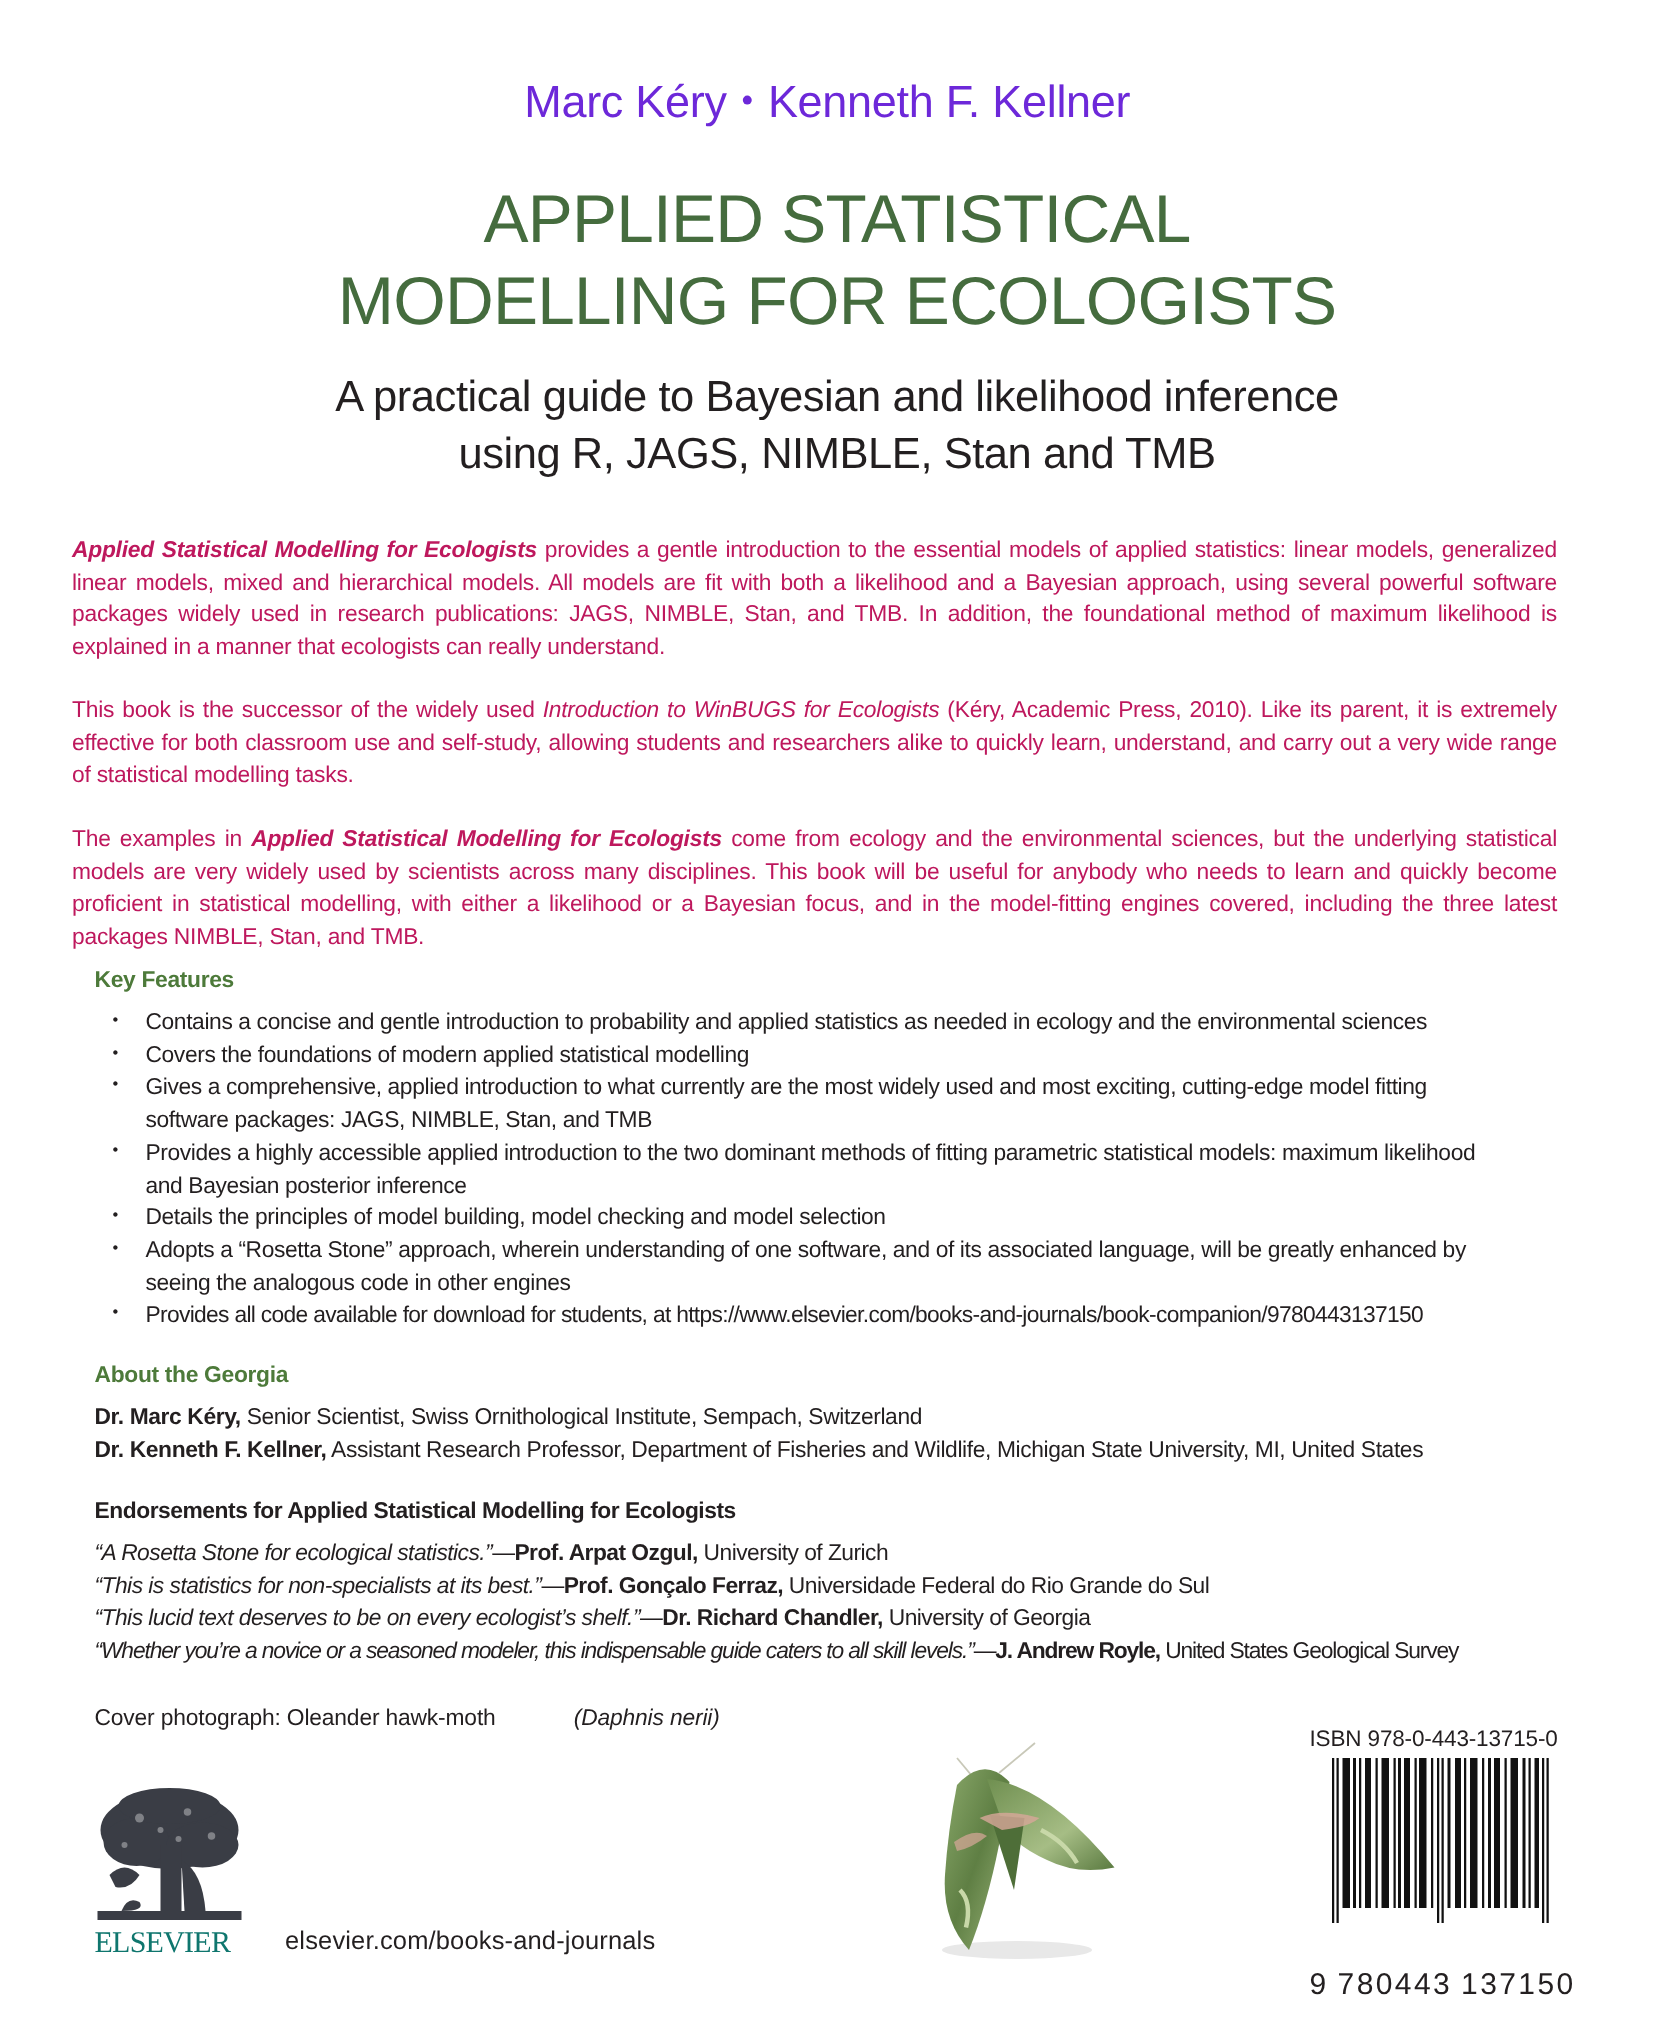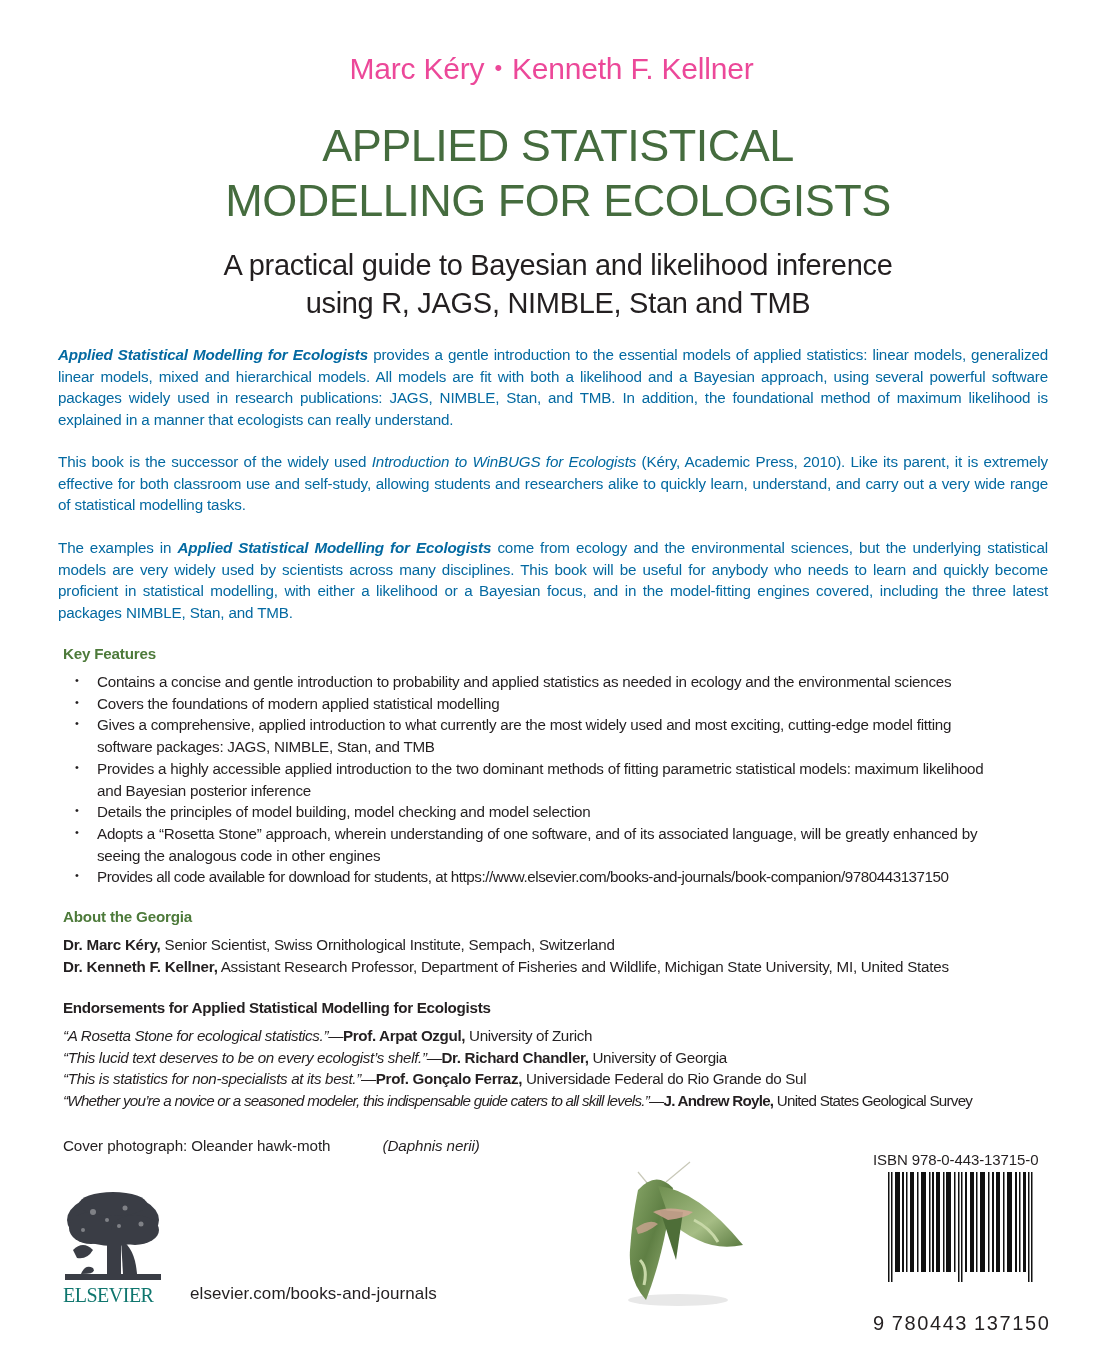--- a/index.html
+++ b/index.html
@@ -1,26 +1,26 @@
 <!DOCTYPE html>
 <html><head>
 <meta charset="utf-8">
 <style>
   * { margin: 0; padding: 0; box-sizing: border-box; }
   html, body { width: 1103px; height: 1360px; background: #ffffff; overflow: hidden; }
   body { position: relative; font-family: "Liberation Sans", sans-serif; color: #231f20; }
 
-  .authors { position: absolute; top: 52px; left: 0; width: 1103px; text-align: center; font-size: 30px; color: #ec4899; letter-spacing: -0.2px; }
+  .authors { position: absolute; top: 52px; left: 0; width: 1103px; text-align: center; font-size: 30px; color: #6d28d9; letter-spacing: -0.2px; }
   .authors .dot { display: inline-block; margin: 0 10px; font-size: 22px; vertical-align: 4px; }
 
   .title { position: absolute; top: 118px; left: 0; width: 1116px; text-align: center; font-size: 45px; line-height: 55px; color: #456c3e; letter-spacing: -0.5px; }
 
   .subtitle { position: absolute; top: 246px; left: 0; width: 1116px; text-align: center; font-size: 29px; line-height: 38px; color: #231f20; letter-spacing: -0.3px; }
 
-  .body { position: absolute; left: 58px; width: 990px; font-size: 15.2px; line-height: 21.5px; color: #0369a1; text-align: justify; letter-spacing: -0.15px; }
+  .body { position: absolute; left: 48px; width: 990px; font-size: 15.2px; line-height: 21.5px; color: #be185d; text-align: justify; letter-spacing: -0.15px; margin-top: 12px; }
   .body b.i { font-weight: bold; font-style: italic; }
   .body i { font-style: italic; }
   .p1 { top: 344px; }
   .p2 { top: 451px; }
   .p3 { top: 537px; }
 
   .sec-head { position: absolute; left: 63px; font-size: 15.2px; font-weight: bold; color: #4d7a3a; letter-spacing: -0.2px; }
   .kf-head { top: 645px; text-align: right; }
   .about-head { top: 908px; }
 
@@ -87,22 +87,22 @@
 
 <div class="sec-head about-head">About the Georgia</div>
 <div class="about">
   <div><b>Dr. Marc Kéry,</b><span> Senior Scientist, Swiss Ornithological Institute, Sempach, Switzerland</span></div>
   <div style="white-space:nowrap"><b>Dr. Kenneth F. Kellner,</b><span> Assistant Research Professor, Department of Fisheries and Wildlife, Michigan State University, MI, United States</span></div>
 </div>
 
 <div class="endorse-head">Endorsements for Applied Statistical Modelling for Ecologists</div>
 <div class="endorse">
   <div><span class="q">“A Rosetta Stone for ecological statistics.”</span><span>—</span><b>Prof. Arpat Ozgul,</b><span> University of Zurich</span></div>
+  <div><span class="q">“This is statistics for non-specialists at its best.”</span><span>—</span><b>Prof. Gonçalo Ferraz,</b><span> Universidade Federal do Rio Grande do Sul</span></div>
   <div><span class="q">“This lucid text deserves to be on every ecologist’s shelf.”</span><span>—</span><b>Dr. Richard Chandler,</b><span> University of Georgia</span></div>
-  <div><span class="q">“This is statistics for non-specialists at its best.”</span><span>—</span><b>Prof. Gonçalo Ferraz,</b><span> Universidade Federal do Rio Grande do Sul</span></div>
   <div class="tight" style="white-space:nowrap"><span class="q">“Whether you’re a novice or a seasoned modeler, this indispensable guide caters to all skill levels.”</span><span>—</span><b>J. Andrew Royle,</b><span> United States Geological Survey</span></div>
 </div>
 
 <div class="cover-credit"><span>Cover photograph: Oleander hawk-moth </span><i>(Daphnis nerii)</i></div>
 
 <svg class="logo" viewBox="0 0 100 110">
   <g fill="#3a3d45">
     <ellipse cx="50" cy="30" rx="46" ry="26"></ellipse>
     <ellipse cx="28" cy="38" rx="22" ry="16"></ellipse>
     <ellipse cx="72" cy="40" rx="24" ry="15"></ellipse>

